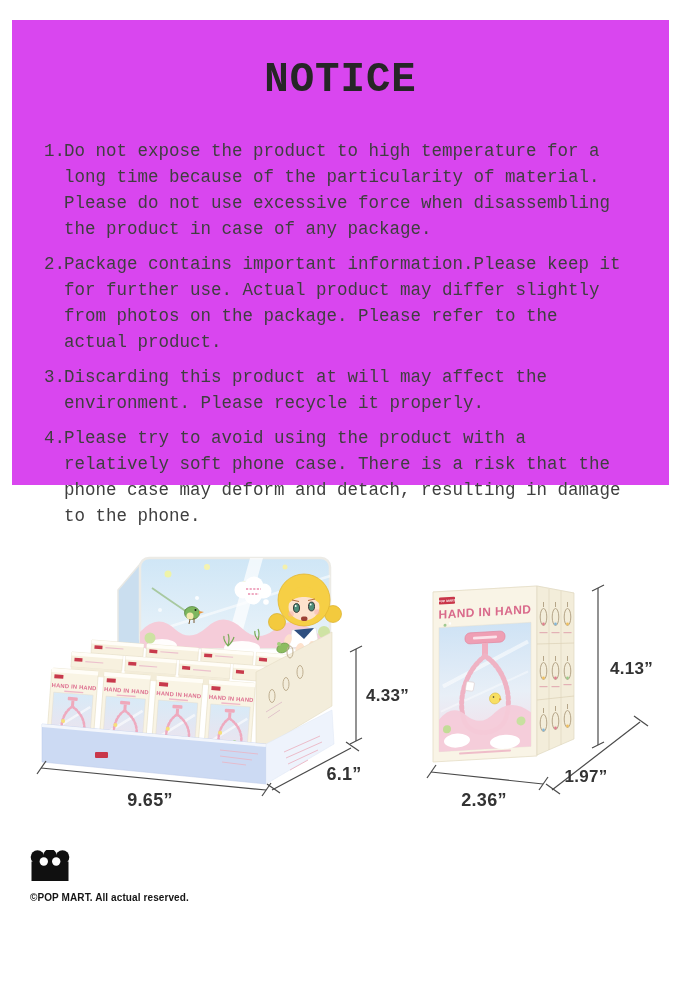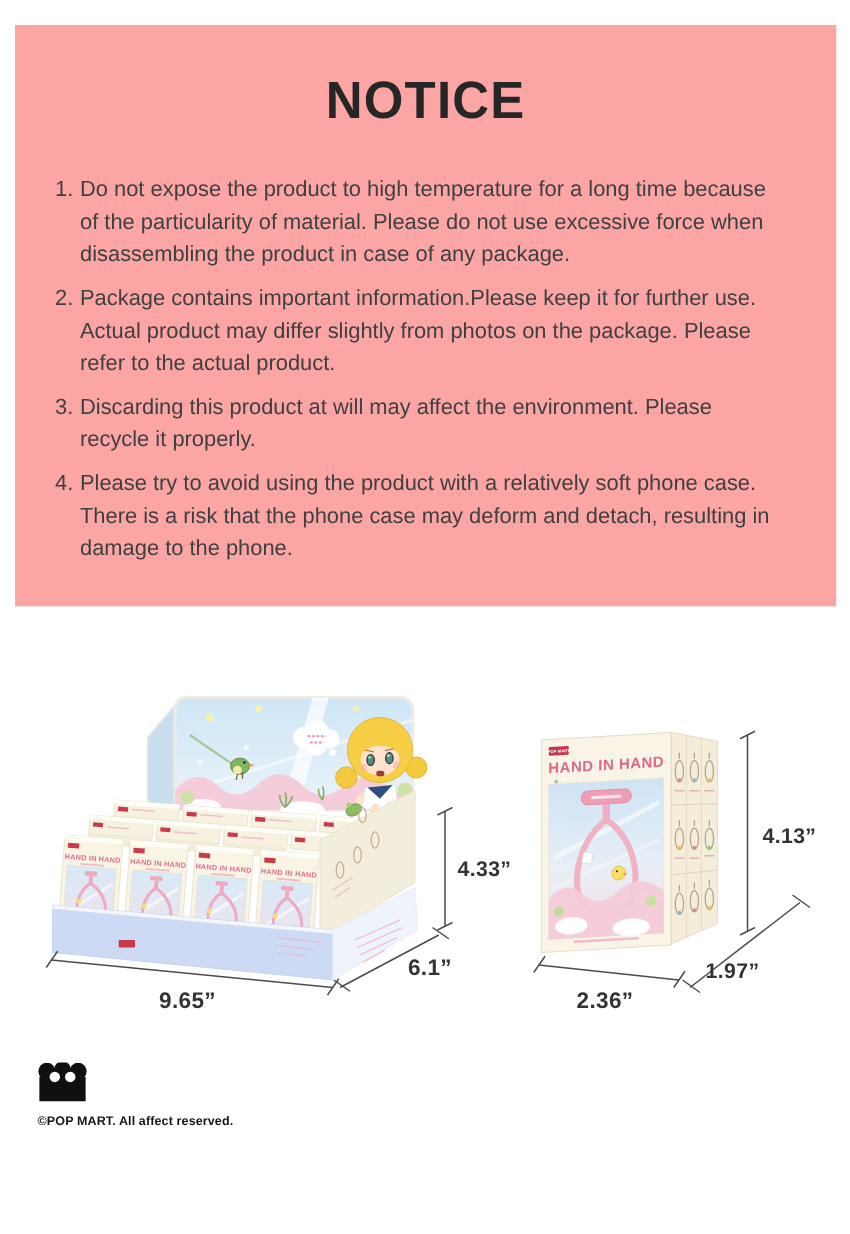--- a/index.html
+++ b/index.html
@@ -1,18 +1,18 @@
 <!DOCTYPE html>
 <html><head>
 <meta charset="utf-8">
 <style>
   html,body{margin:0;padding:0;background:#fff;}
   .page{position:relative;width:680px;height:987px;background:#ffffff;overflow:hidden;
         font-family:"Liberation Sans",sans-serif;}
-  .notice-panel{position:absolute;left:12px;top:20px;width:657px;height:465px;background:#fca5a5;}
+  .notice-panel{position:absolute;left:12px;top:20px;width:657px;height:465px;background:#d946ef;font-family:Liberation Mono, monospace;}
   .notice-title{margin:38px 0 0 0;text-align:center;font-size:42px;line-height:44px;
         font-weight:700;color:#262626;letter-spacing:1px;transform:scaleX(.97);}
   .notice-list{list-style:none;margin:36px 0 0 0;padding:0 44px 0 32px;}
   .notice-item{display:flex;font-size:17.5px;line-height:26px;color:#3f3f3f;margin:0 0 9px 0;}
   .notice-item .num{flex:none;width:20px;}
   .notice-item .txt{flex:1;}
   .figure{position:absolute;left:0;top:540px;width:680px;height:290px;}
   svg text{font-family:"Liberation Sans",sans-serif;}
   .dim-label{fill:#333;font-size:17px;font-weight:600;letter-spacing:.3px;}
   .dim-label-lg{fill:#333;font-size:18px;font-weight:600;letter-spacing:.3px;}
@@ -409,15 +409,15 @@
   <div class="footer">
     <svg width="40" height="33" viewBox="0 0 40 33">
       <circle cx="7.5" cy="7" r="6.8" fill="#101010"></circle>
       <circle cx="20" cy="5.8" r="6.8" fill="#101010"></circle>
       <circle cx="32.5" cy="7" r="6.8" fill="#101010"></circle>
       <rect x="1.5" y="11.5" width="37" height="19.5" fill="#101010"></rect>
       <circle cx="13.8" cy="11.5" r="4.2" fill="#ffffff"></circle>
       <circle cx="26.2" cy="11.5" r="4.2" fill="#ffffff"></circle>
     </svg>
   </div>
-  <div class="copyright">©POP MART. All affect reserved.</div>
+  <div class="copyright">©POP MART. All actual reserved.</div>
 
 </div>
 
 </body></html>

